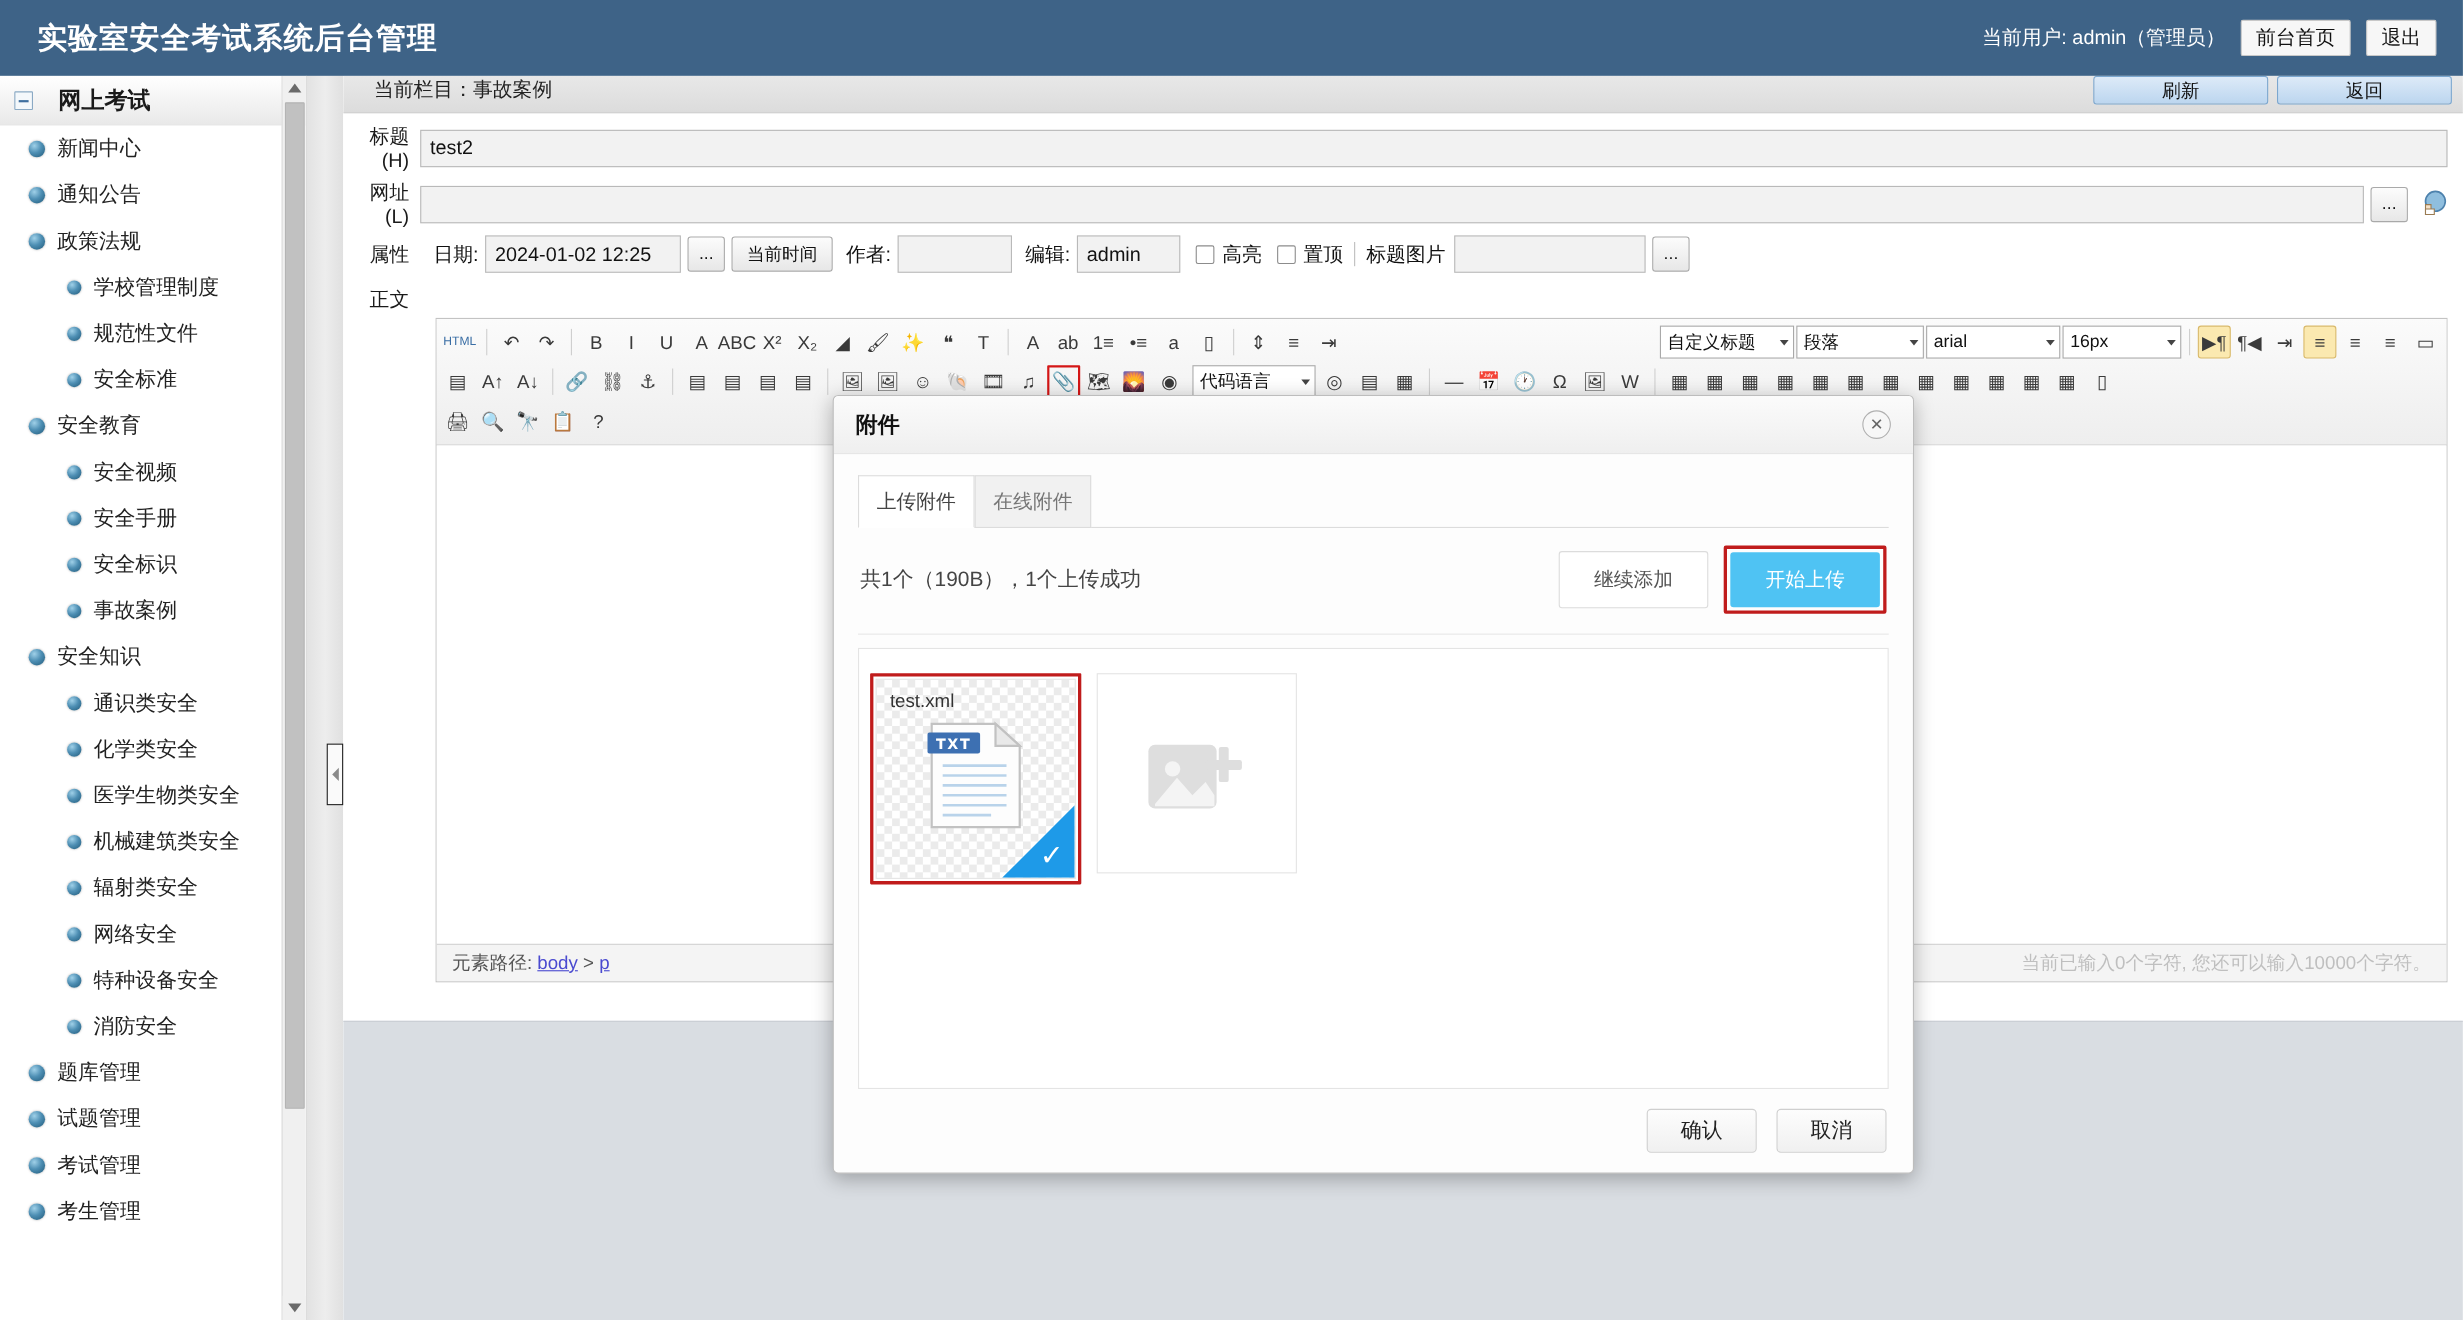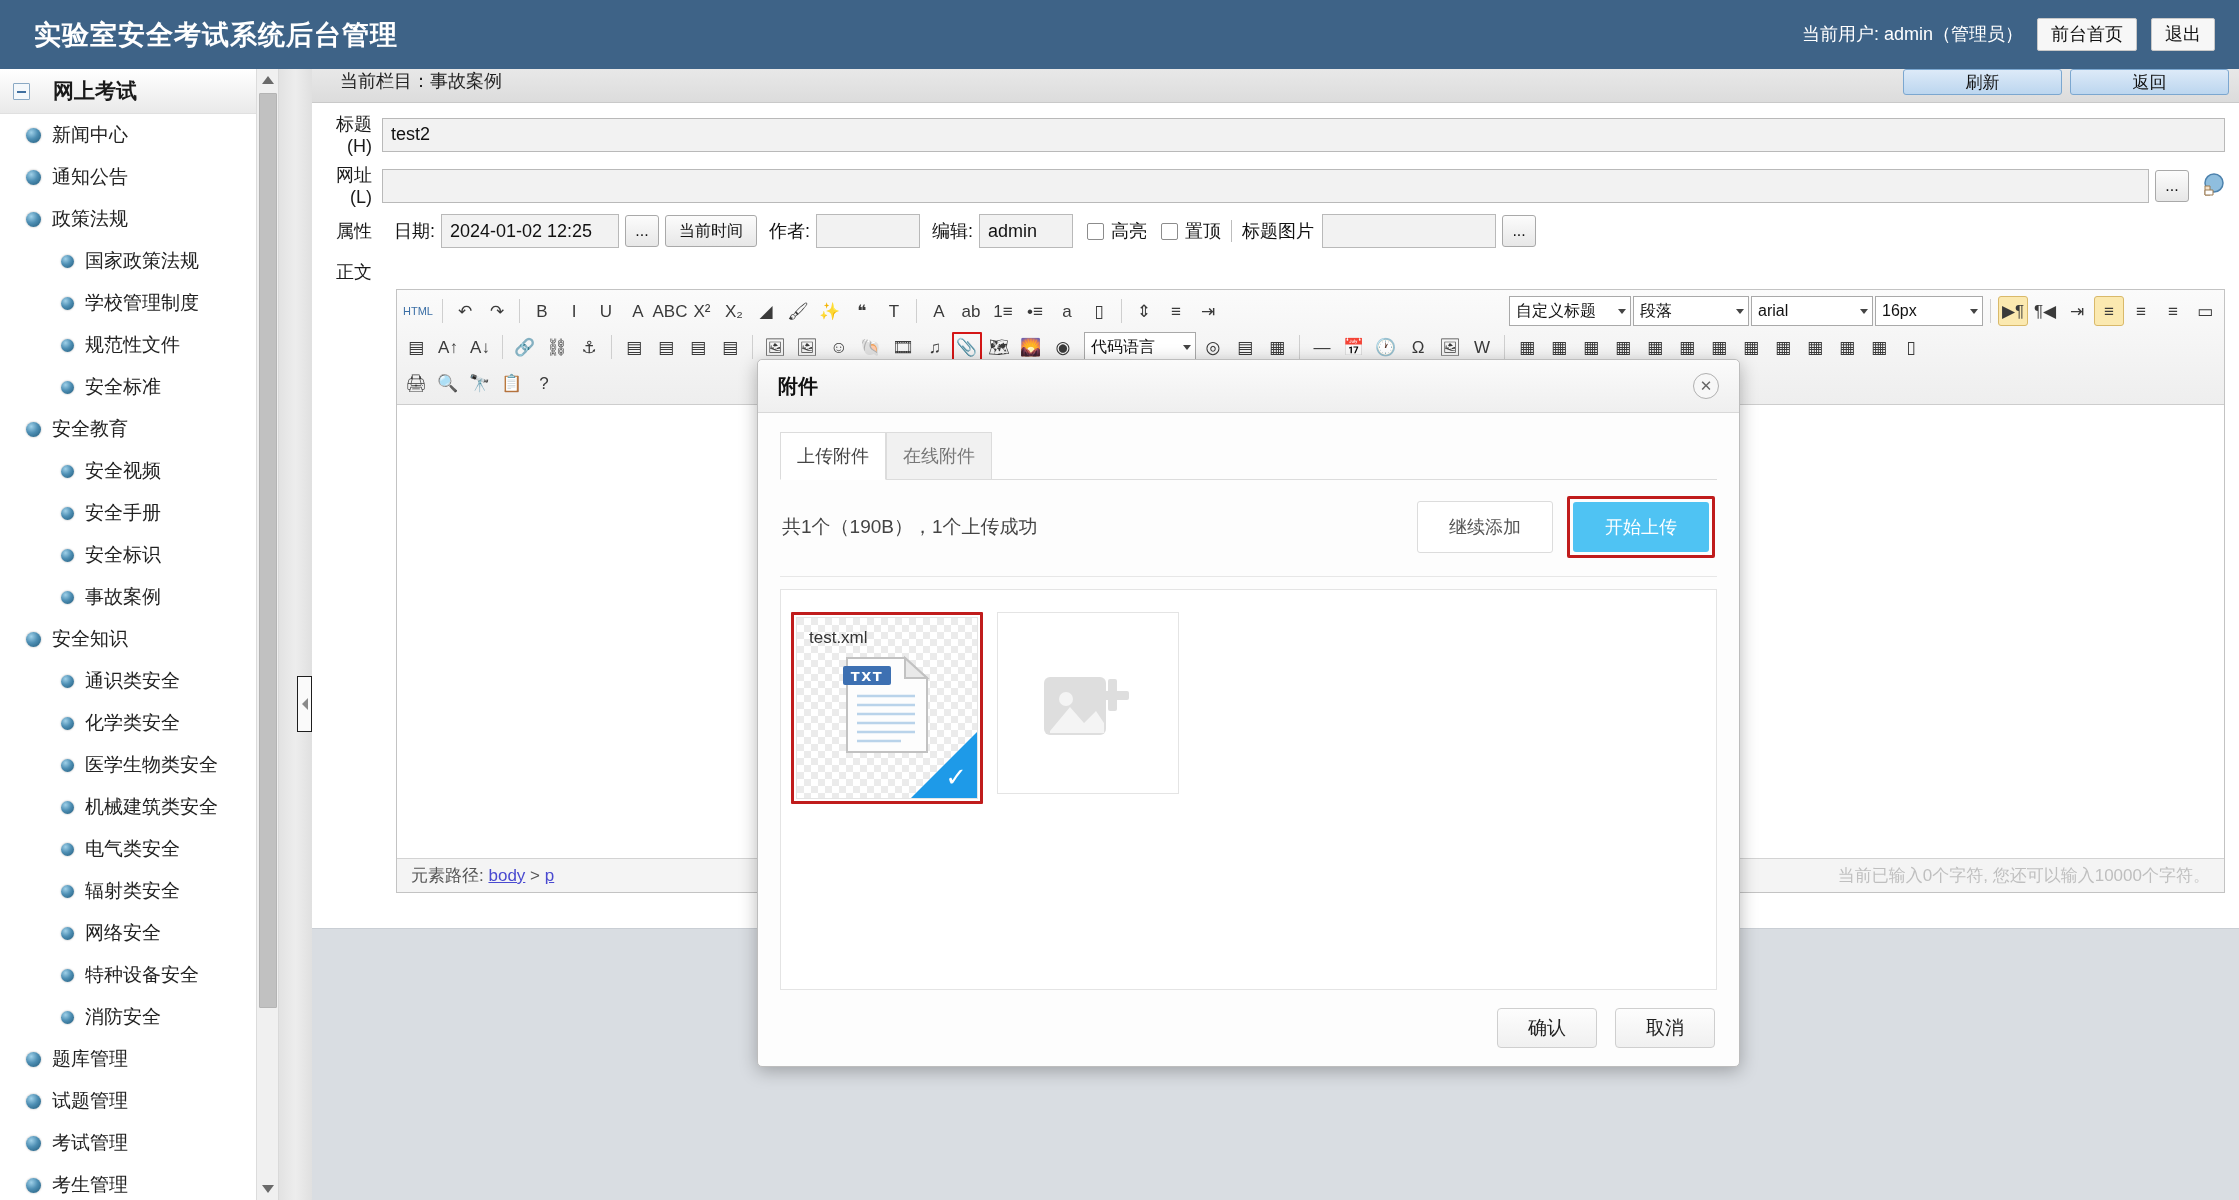--- a/index.html
+++ b/index.html
@@ -529,24 +529,20 @@
         <div class="nav-item lvl1">
           <span class="bullet"></span>
           <span class="nav-label">通知公告</span>
         </div>
         <div class="nav-item lvl1">
           <span class="bullet"></span>
           <span class="nav-label">政策法规</span>
         </div>
         <div class="nav-item lvl2">
           <span class="bullet"></span>
-          <span class="nav-label">国家政策法规</span>
-        </div>
-        <div class="nav-item lvl2">
-          <span class="bullet"></span>
           <span class="nav-label">学校管理制度</span>
         </div>
         <div class="nav-item lvl2">
           <span class="bullet"></span>
           <span class="nav-label">规范性文件</span>
         </div>
         <div class="nav-item lvl2">
           <span class="bullet"></span>
           <span class="nav-label">安全标准</span>
         </div>
@@ -582,24 +578,20 @@
           <span class="bullet"></span>
           <span class="nav-label">化学类安全</span>
         </div>
         <div class="nav-item lvl2">
           <span class="bullet"></span>
           <span class="nav-label">医学生物类安全</span>
         </div>
         <div class="nav-item lvl2">
           <span class="bullet"></span>
           <span class="nav-label">机械建筑类安全</span>
-        </div>
-        <div class="nav-item lvl2">
-          <span class="bullet"></span>
-          <span class="nav-label">电气类安全</span>
         </div>
         <div class="nav-item lvl2">
           <span class="bullet"></span>
           <span class="nav-label">辐射类安全</span>
         </div>
         <div class="nav-item lvl2">
           <span class="bullet"></span>
           <span class="nav-label">网络安全</span>
         </div>
         <div class="nav-item lvl2">

